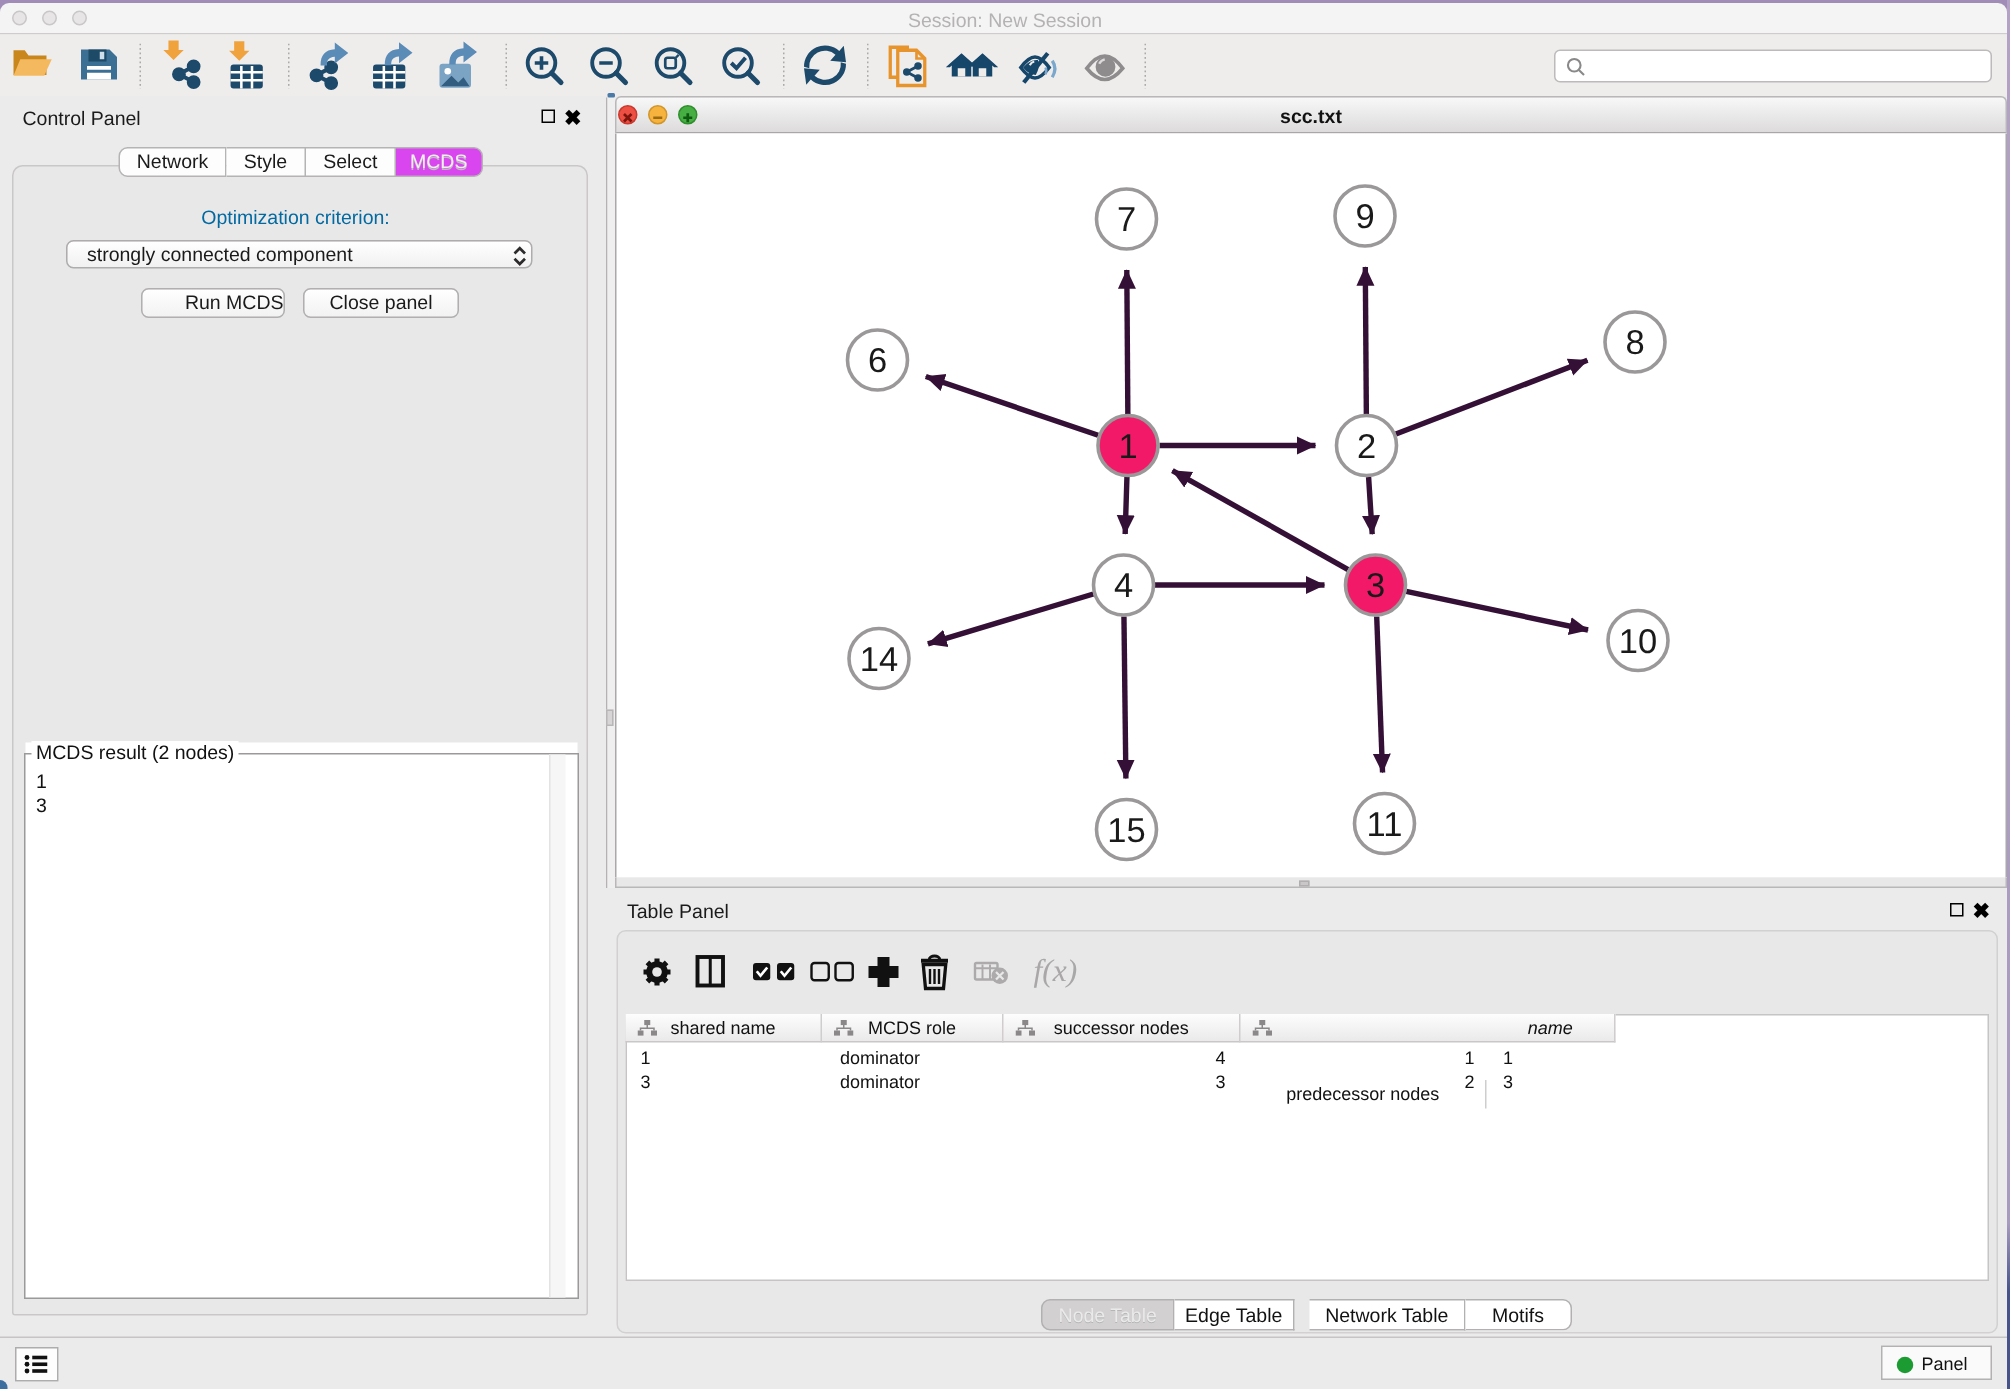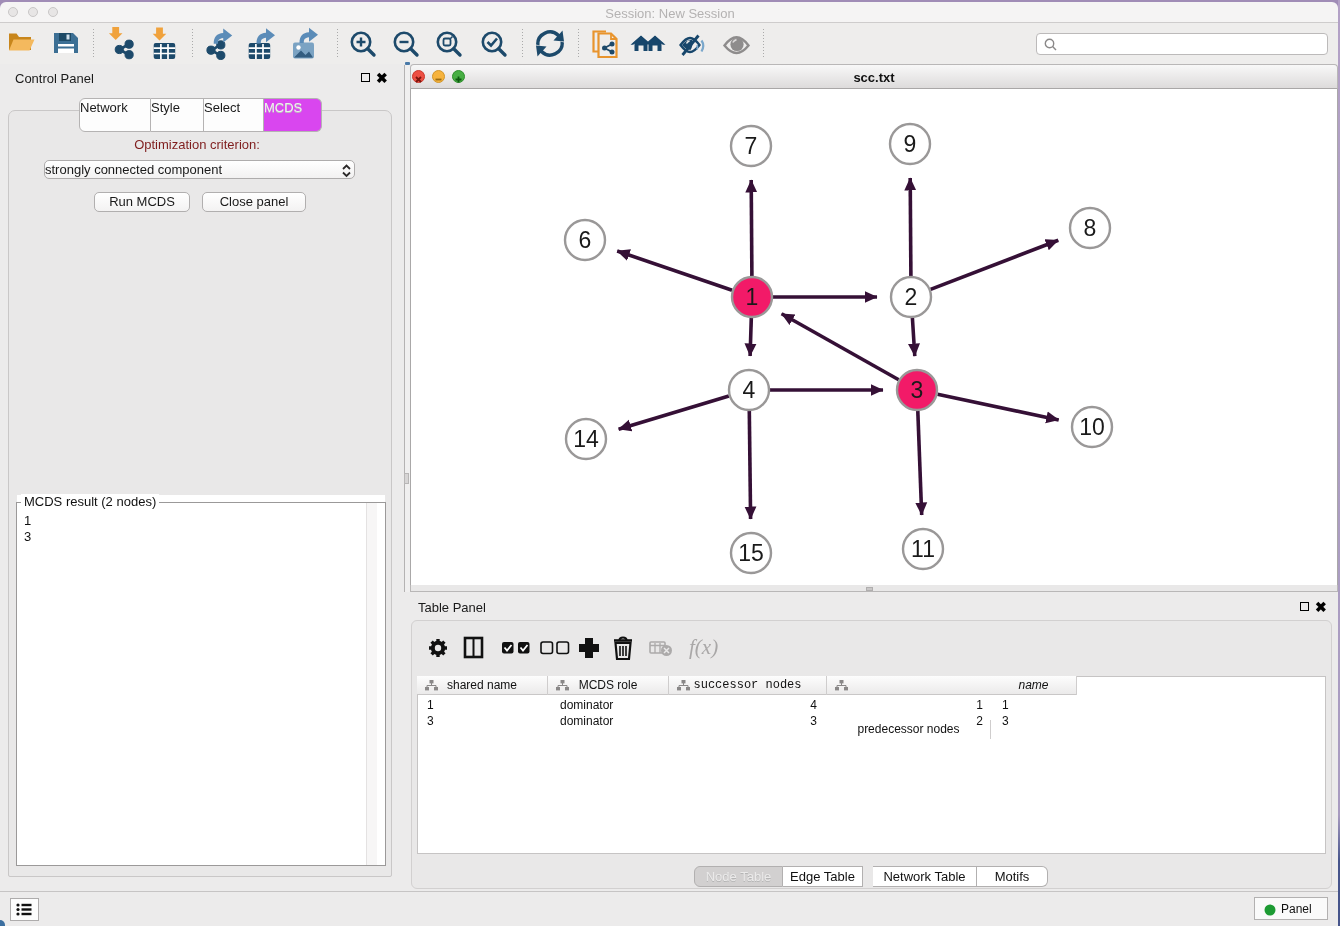--- a/index.html
+++ b/index.html
@@ -18,24 +18,24 @@
 
 
 #toolbar { left:0; top:23px; width:1338px; height:41px; background:#eeedec; }
 .tsep { position:absolute; top:6px; height:30px; width:1px; background-image:linear-gradient(#aaa 1px, transparent 1px); background-size:1px 3px; }
 #searchbox { left:1036px; top:33px; width:292px; height:22px; background:#fff; border:1px solid #bcbaba; border-radius:4px; }
 
 
 #cp-title { left:15px; top:71px; font-size:13px; color:#1a1a1a; }
 .winbtn { position:absolute; font-size:12px; color:#000; }
 #cp-tabs { left:79px; top:98px; height:20px; }
-.tab { position:absolute; top:0; height:34px; border:1px solid #b5b3b3; background:#fdfdfd; color:#1a1a1a; font-size:13px; font-weight:500; text-align:left; line-height:18px; }
+.tab { position:absolute; top:0; height:20px; border:1px solid #b5b3b3; background:#fdfdfd; color:#1a1a1a; font-size:13px; font-weight:500; text-align:center; line-height:18px; }
 #cp-panel { left:8px; top:110px; width:384px; height:767px; background:#e9e8e8; border:1px solid #c9c7c7; border-radius:7px 7px 2px 2px; }
-#opt-label { left:0px; top:137px; width:394px; text-align:center; font-size:13px; color:#7f1d1d; }
-#opt-select { left:44px; top:160px; width:311px; height:19px; background:linear-gradient(#ffffff,#f2f1f1); border:1px solid #aeacac; border-radius:5px; font-size:13px; color:#1a1a1a; line-height:17px; }
+#opt-label { left:0px; top:137px; width:394px; text-align:center; font-size:13px; color:#0369a1; }
+#opt-select { left:44px; top:160px; width:311px; height:19px; background:linear-gradient(#ffffff,#f2f1f1); border:1px solid #aeacac; border-radius:5px; font-size:13px; color:#1a1a1a; line-height:17px; padding-left:13px; }
 .btn { position:absolute; height:20px; background:linear-gradient(#ffffff,#f3f2f2); border:1px solid #b1afaf; border-radius:5px; font-size:13px; color:#1a1a1a; text-align:center; line-height:18px; }
 #mcds-box { left:16px; top:502px; width:370px; height:364px; background:#fff; border:1px solid #9b9999; }
 #mcds-box-white-top { left:17px; top:495px; width:368px; height:7px; background:#fff; }
 #mcds-label { left:21px; top:494px; height:15px; background:#fff; padding:0 3px; font-size:13px; color:#111; }
 #mcds-items { left:24px; top:513px; font-size:13px; color:#111; line-height:16px; }
 #mcds-scroll { left:366px; top:503px; width:11px; height:362px; background:#f7f6f6; border-left:1px solid #e4e2e2; }
 
 
 #splitter-line { left:404px; top:65px; width:1px; height:527px; background:#b4b2b2; }
 #splitter-strip { left:405px; top:65px; width:5px; height:527px; background:#f0efef; }
@@ -214,21 +214,21 @@
   <div class="tab" style="left:72px; width:53px; border-left:none;">Style</div>
   <div class="tab" style="left:125px; width:60px; border-left:none;">Select</div>
   <div class="tab" style="left:185px; width:58px; border-left:none; border-radius:0 6px 6px 0; background:#d946ef; color:#f0efef; text-shadow:0 1px 0 #bbb;">MCDS</div>
 </div>
 <div class="abs" id="opt-label">Optimization criterion:</div>
 <div class="abs" id="opt-select">strongly connected component
   <svg class="abs" style="right:2px; top:2px;" width="11" height="15" viewBox="0 0 11 15">
     <path d="M2 6 L5.5 2.5 L9 6 M2 9.5 L5.5 13 L9 9.5" fill="none" stroke="#2c2a2a" stroke-width="1.8"></path>
   </svg>
 </div>
-<div class="btn" style="left:94px; top:192px; width:96px;">Run MCDS</div>
+<div class="btn" style="left:94px; top:192px; width:96px;text-align:right;">Run MCDS</div>
 <div class="btn" style="left:202px; top:192px; width:104px;">Close panel</div>
 <div class="abs" id="mcds-box"></div>
 <div class="abs" id="mcds-scroll"></div>
 <div class="abs" id="mcds-box-white-top"></div>
 <div class="abs" id="mcds-label">MCDS result (2 nodes)</div>
 <div class="abs" id="mcds-items">1<br>3</div>
 
 <div class="abs" id="splitter-line"></div>
 <div class="abs" id="splitter-strip"></div>
 <div class="abs" id="splitter-handle"></div>
@@ -342,21 +342,21 @@
     <path d="M14 7 L19 12 M19 7 L14 12" stroke="#e9e8e8" stroke-width="1.5"></path>
   </g>
 
   <text x="278" y="28" font-family="Liberation Serif, serif" font-style="italic" font-size="21" fill="#a9a7a7">f(x)</text>
 </svg>
 </div>
 <div class="abs" id="tp-body"></div>
 <div class="abs" id="tp-header">
   <div class="hcell" style="left:0; width:131px;text-align:center;">shared name</div>
   <div class="hcell" style="left:131px; width:121px;">MCDS role</div>
-  <div class="hcell" style="left:252px; width:158px;font-family:Liberation Mono, monospace;">successor nodes</div>
+  <div class="hcell" style="left:252px; width:158px;">successor nodes</div>
   <div class="hcell" style="left:410px; width:164px;margin-top:44px;">predecessor nodes</div>
   <div class="hcell" style="left:574px; width:86px; border-right:1px solid #cfcdcd;font-style:italic;">name</div>
   <svg class="hicon" style="left:8px;" width="13" height="11" viewBox="0 0 13 11">
       <g fill="#8a8888">
         <rect x="4.5" y="0" width="4" height="3.4"></rect>
         <rect x="0" y="7" width="4" height="3.4"></rect>
         <rect x="9" y="7" width="4" height="3.4"></rect>
         <path d="M6.5 3 V5.5 M2 7 V5.5 H11 V7" stroke="#8a8888" fill="none"></path>
       </g>
     </svg>

